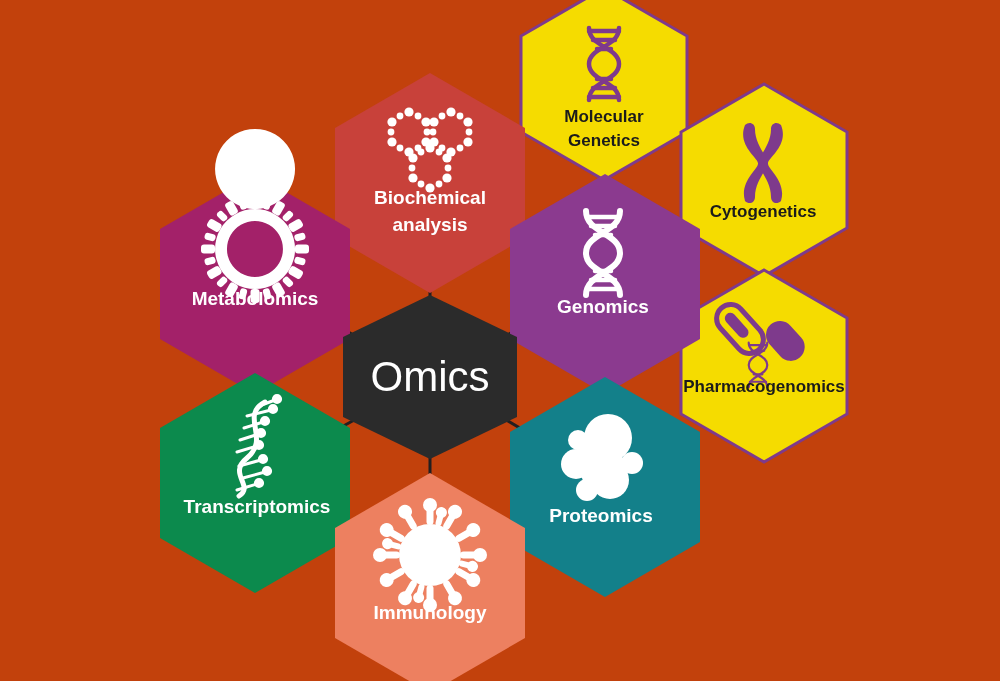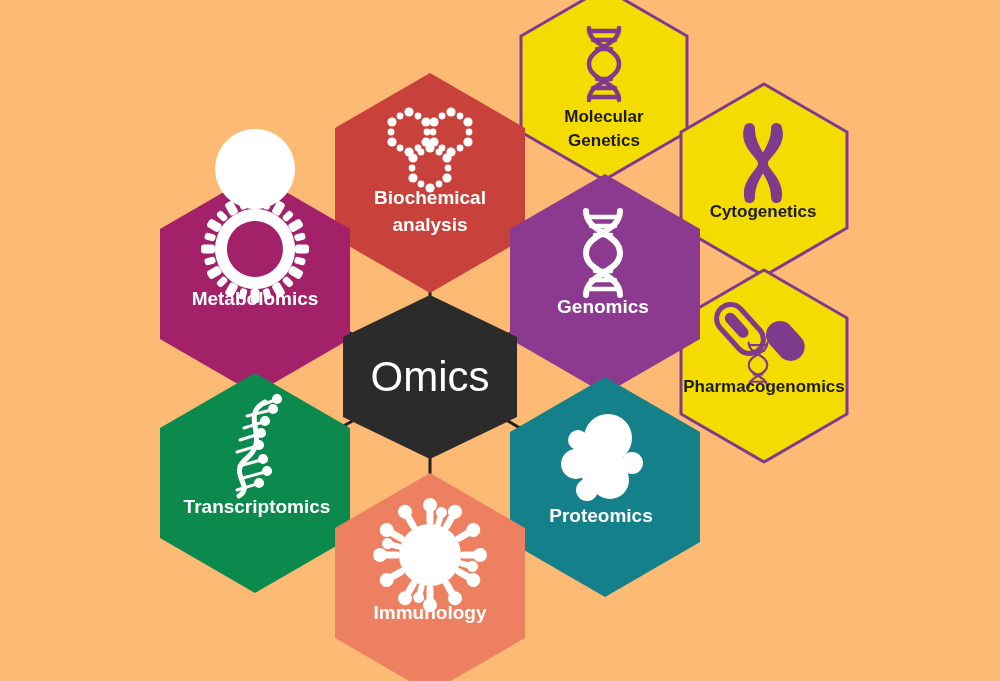--- a/index.html
+++ b/index.html
@@ -8,21 +8,21 @@
     padding: 0;
     background: #ffffff;
   }
   body {
     font-family: "Liberation Sans", sans-serif;
   }
   #canvas {
     position: relative;
     width: 1000px;
     height: 681px;
-    background: #fdba74;
+    background: #c2410c;
     overflow: hidden;
   }
   #diagram-svg {
     position: absolute;
     left: 0;
     top: 0;
     width: 1000px;
     height: 681px;
     display: block;
   }

